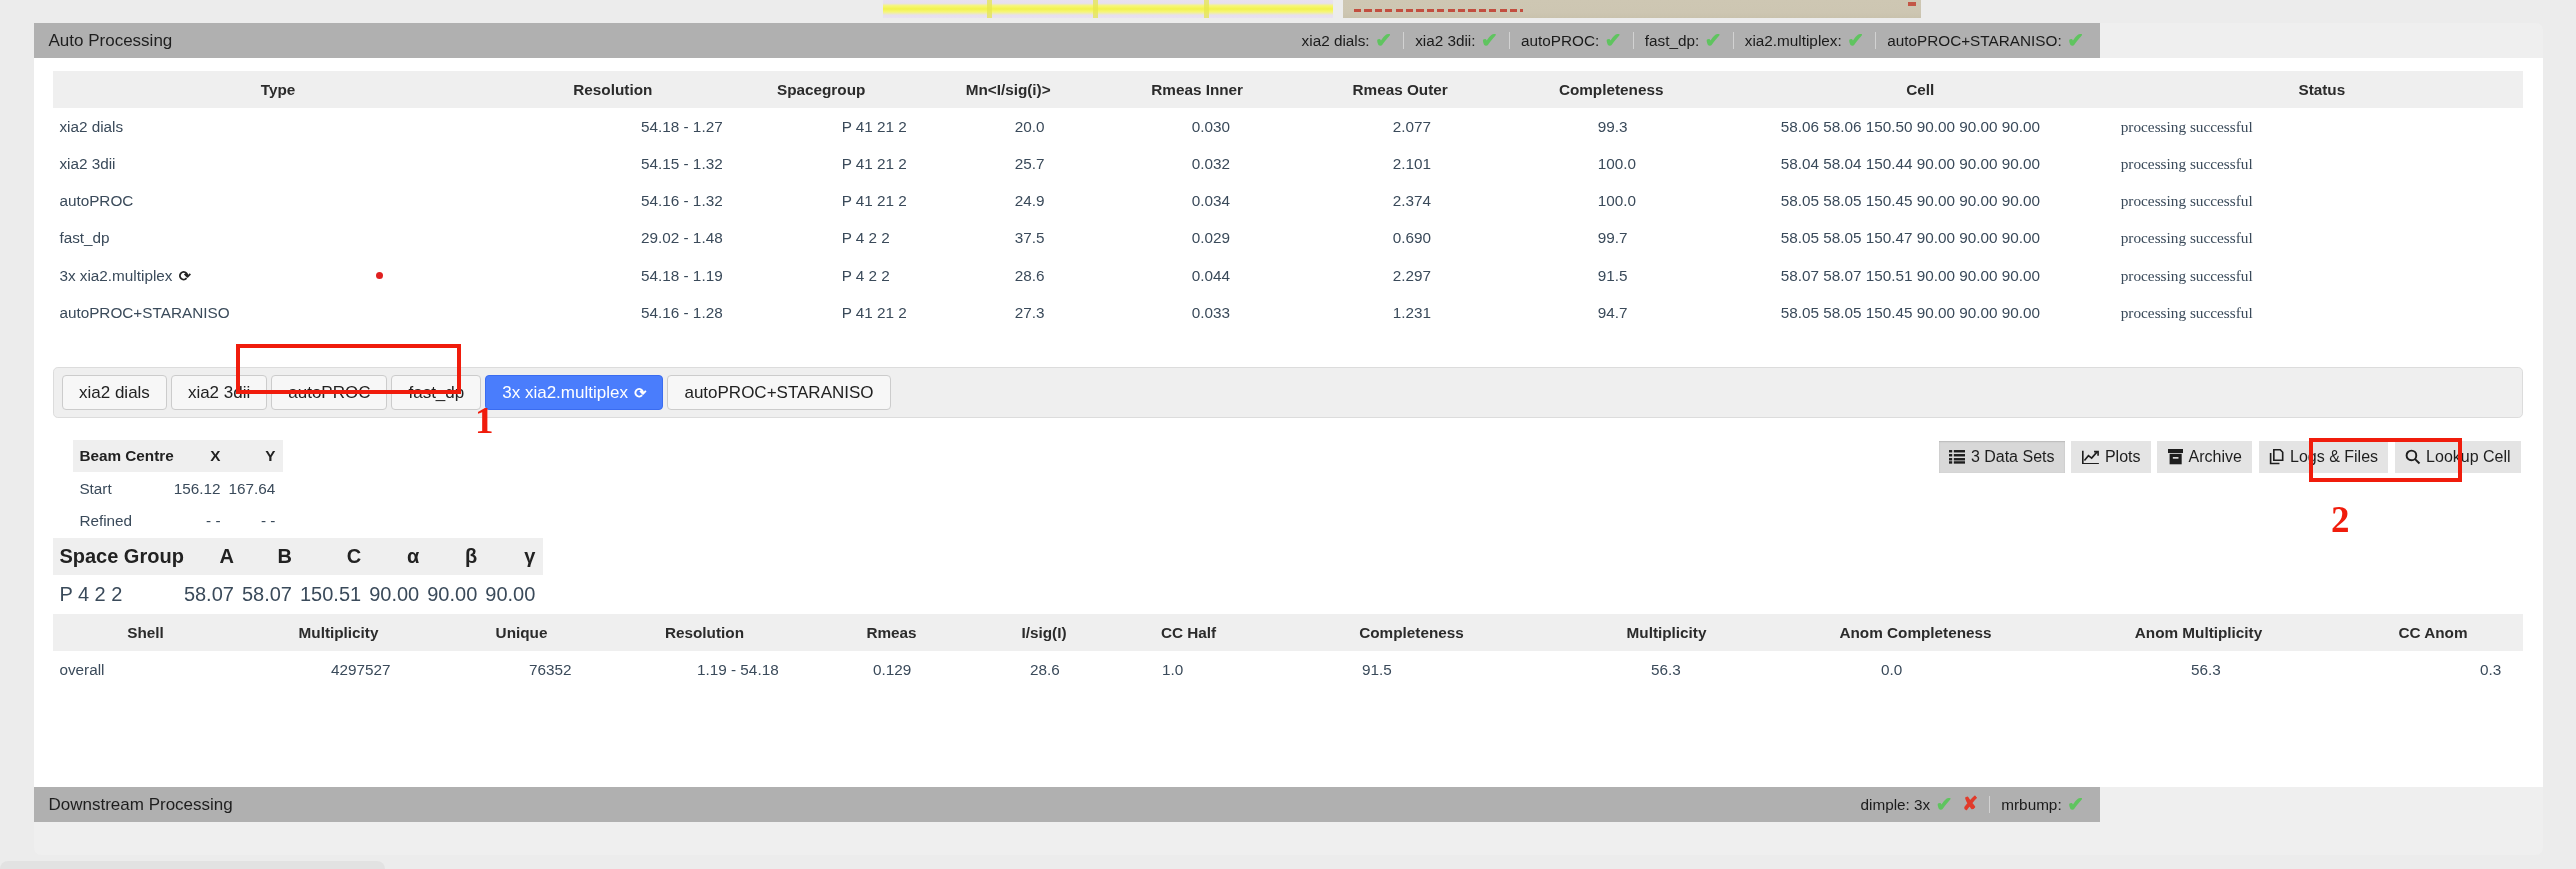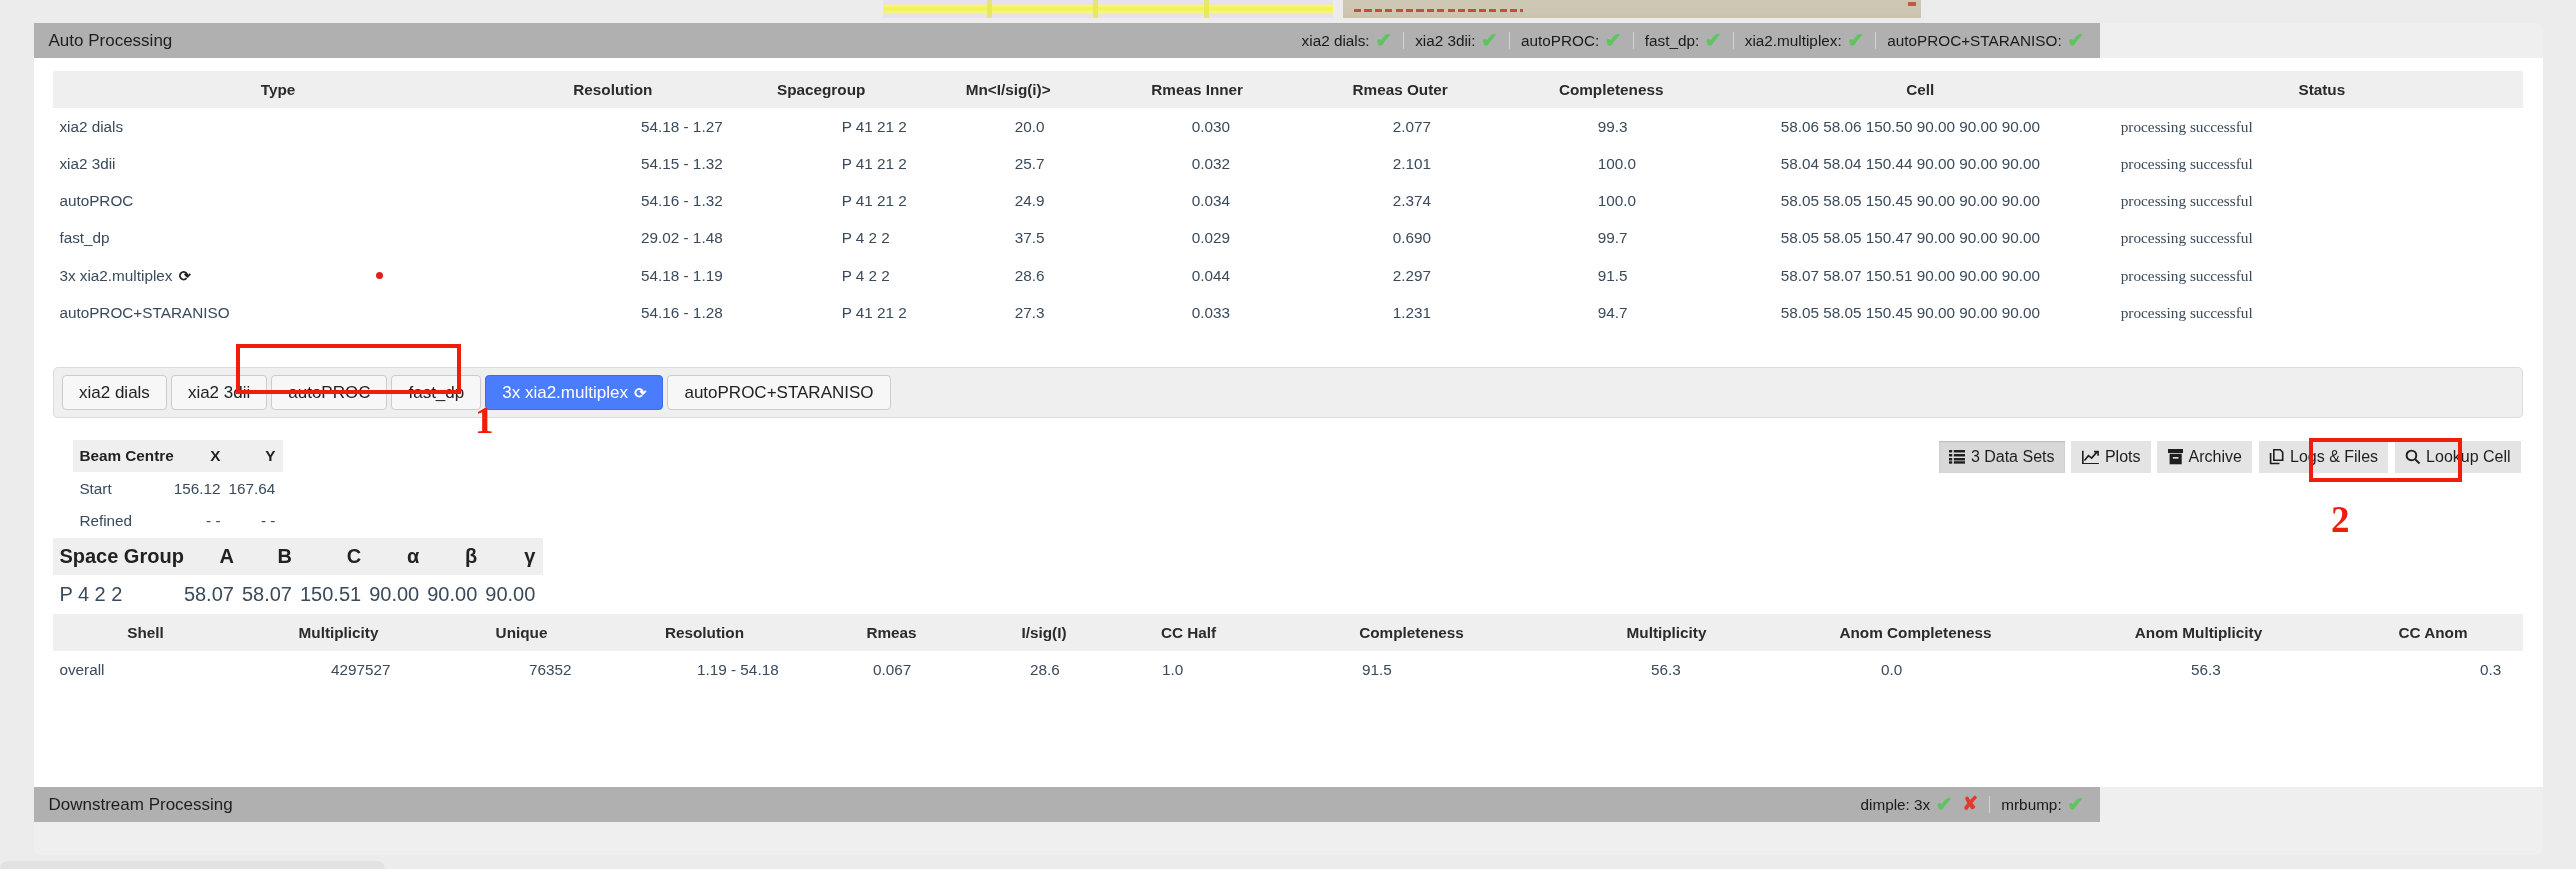--- a/index.html
+++ b/index.html
@@ -573,21 +573,21 @@
       <th class="h-amult">Anom Multiplicity</th>
       <th class="h-cano">CC Anom</th>
     </tr>
   </thead>
   <tbody id="shell-rows">
       <tr>
         <td class="sc-1">overall</td>
         <td class="sc-2">4297527</td>
         <td class="sc-3">76352</td>
         <td class="sc-4">1.19 - 54.18</td>
-        <td class="sc-5">0.067</td>
+        <td class="sc-5">0.129</td>
         <td class="sc-6">28.6</td>
         <td class="sc-7">1.0</td>
         <td class="sc-8">91.5</td>
         <td class="sc-9">56.3</td>
         <td class="sc-10">0.0</td>
         <td class="sc-11">56.3</td>
         <td class="sc-12">0.3</td>
       </tr>
     </tbody>
 </table>

